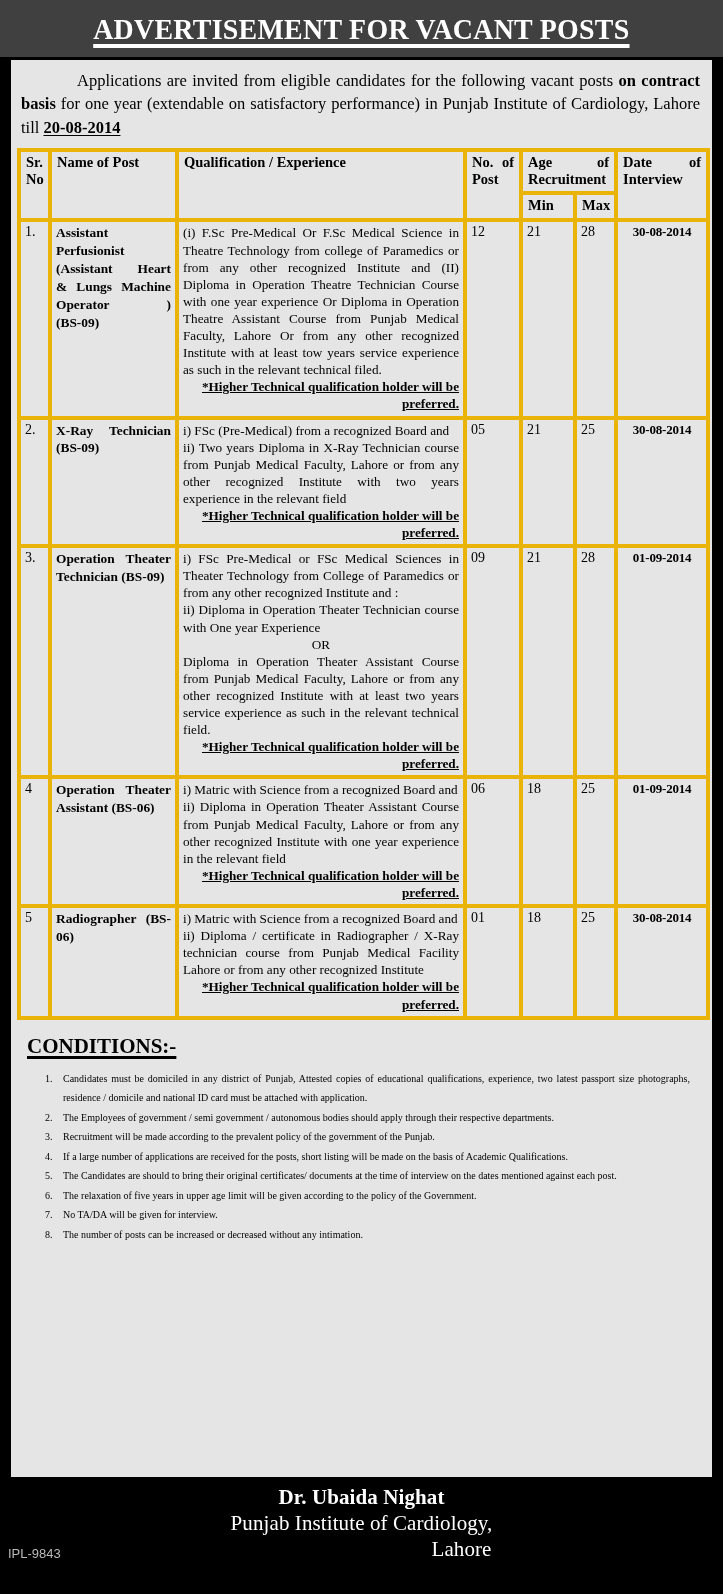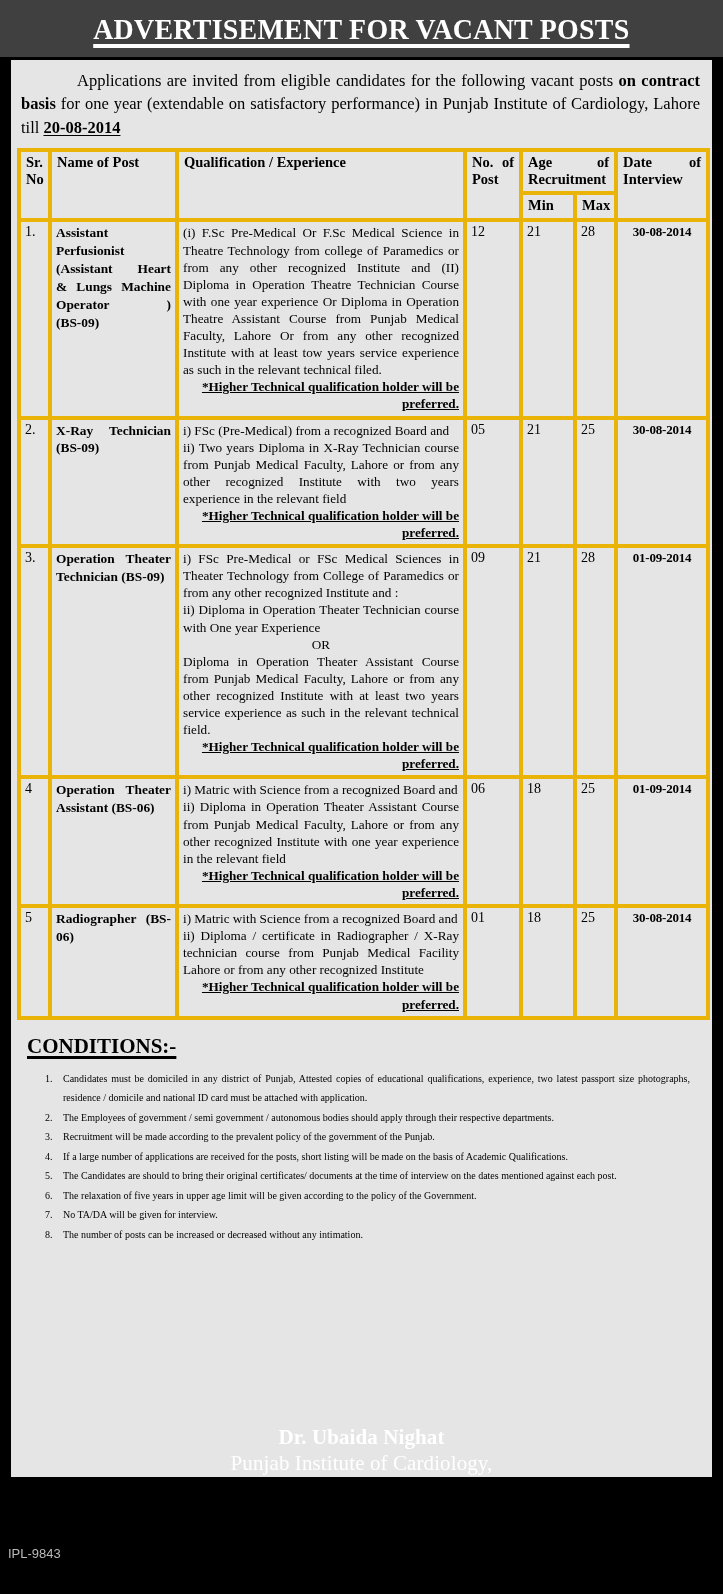--- a/index.html
+++ b/index.html
@@ -133,21 +133,21 @@
   ol.conditions li {
     text-align: justify;
     padding-left: 8px;
     margin-bottom: 0px;
   }
 
   
   .signature {
     position: absolute;
     left: 0;
-    top: 1424px;
+    top: 1484px;
     width: 723px;
     color: #ffffff;
     text-align: center;
   }
   .sig-line {
     font-size: 21px;
     line-height: 1.24;
     letter-spacing: 0.1px;
   }
   .sig-name { font-weight: bold; }
@@ -323,15 +323,16 @@
       <li>No TA/DA will be given for interview.</li>
       <li>The number of posts can be increased or decreased without any intimation.</li>
     </ol>
   </div>
 
 </div>
 
 <div class="signature">
   <div class="sig-line sig-name">Dr. Ubaida Nighat</div>
   <div class="sig-line">Punjab Institute of Cardiology,</div>
+  <div class="sig-line sig-city">Lahore</div>
 </div>
 
 <div class="ipl-code">IPL-9843</div>
 
 </body></html>

